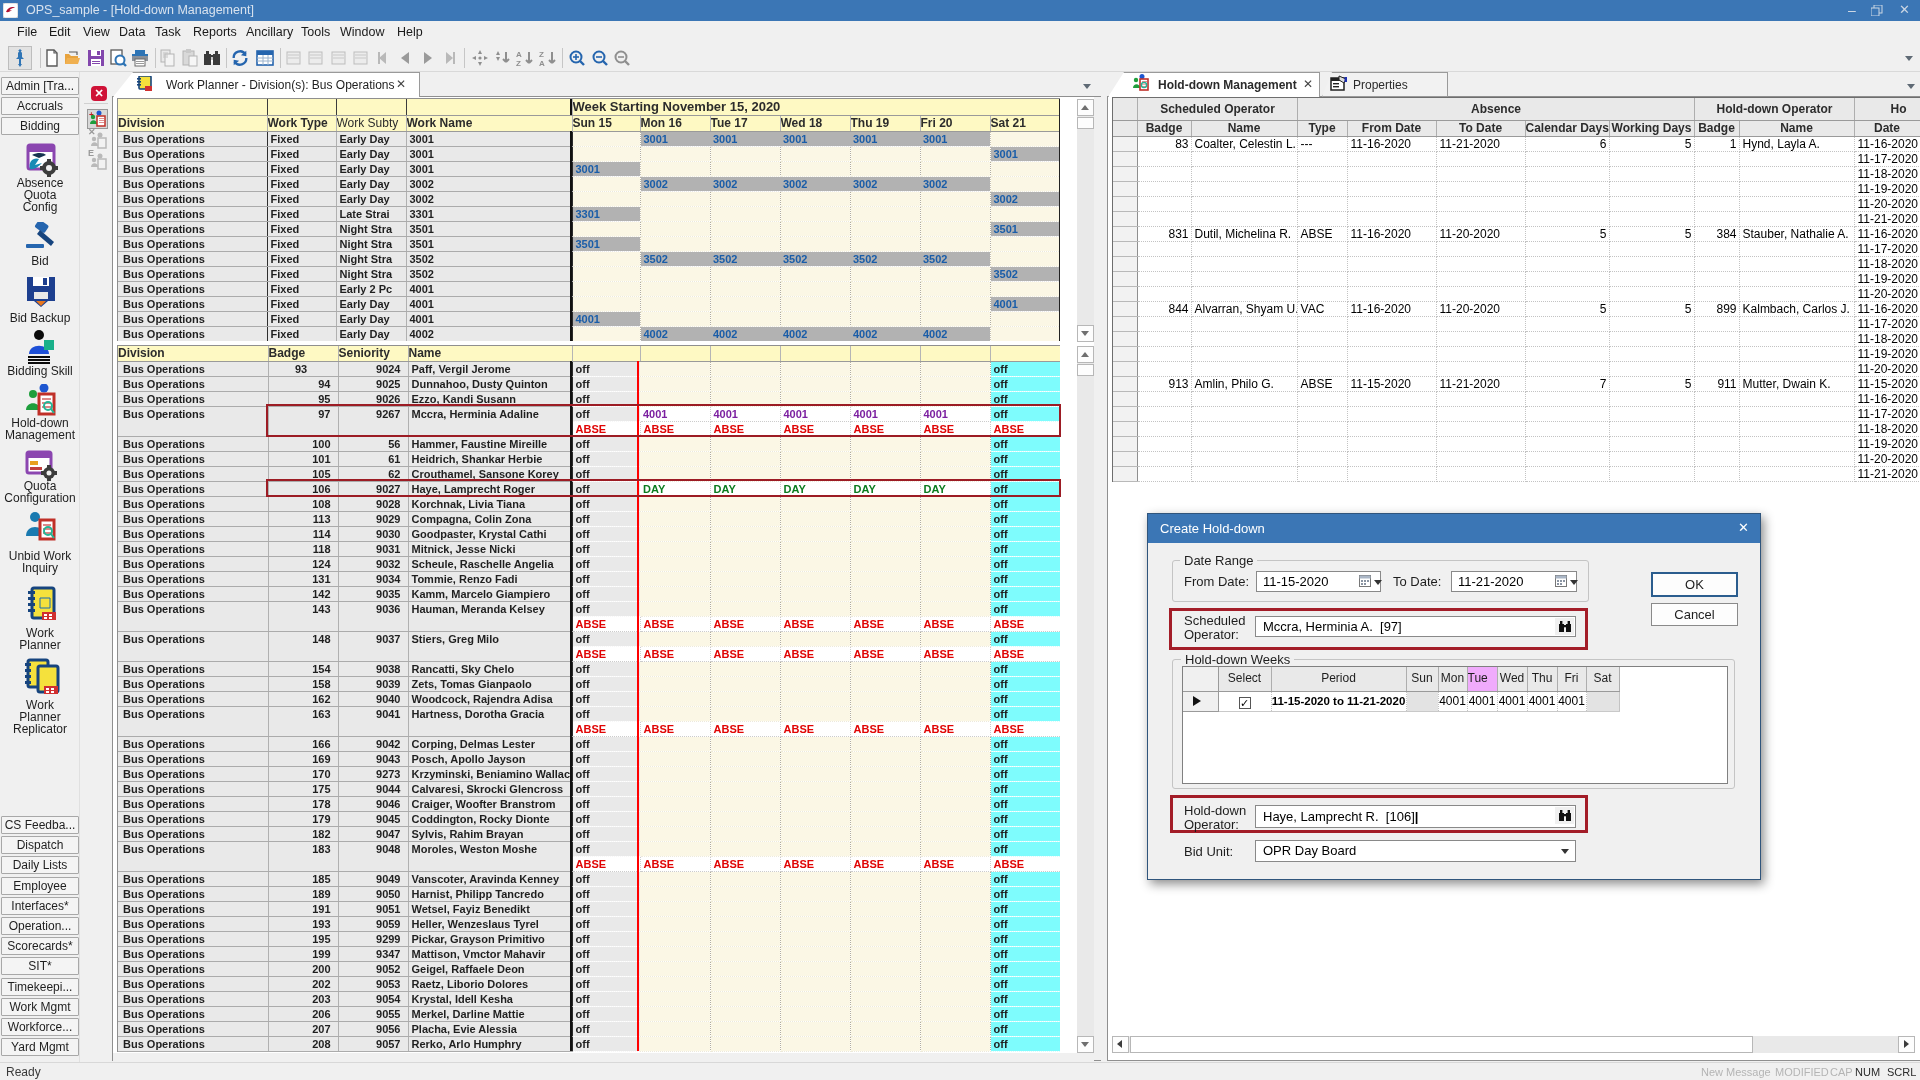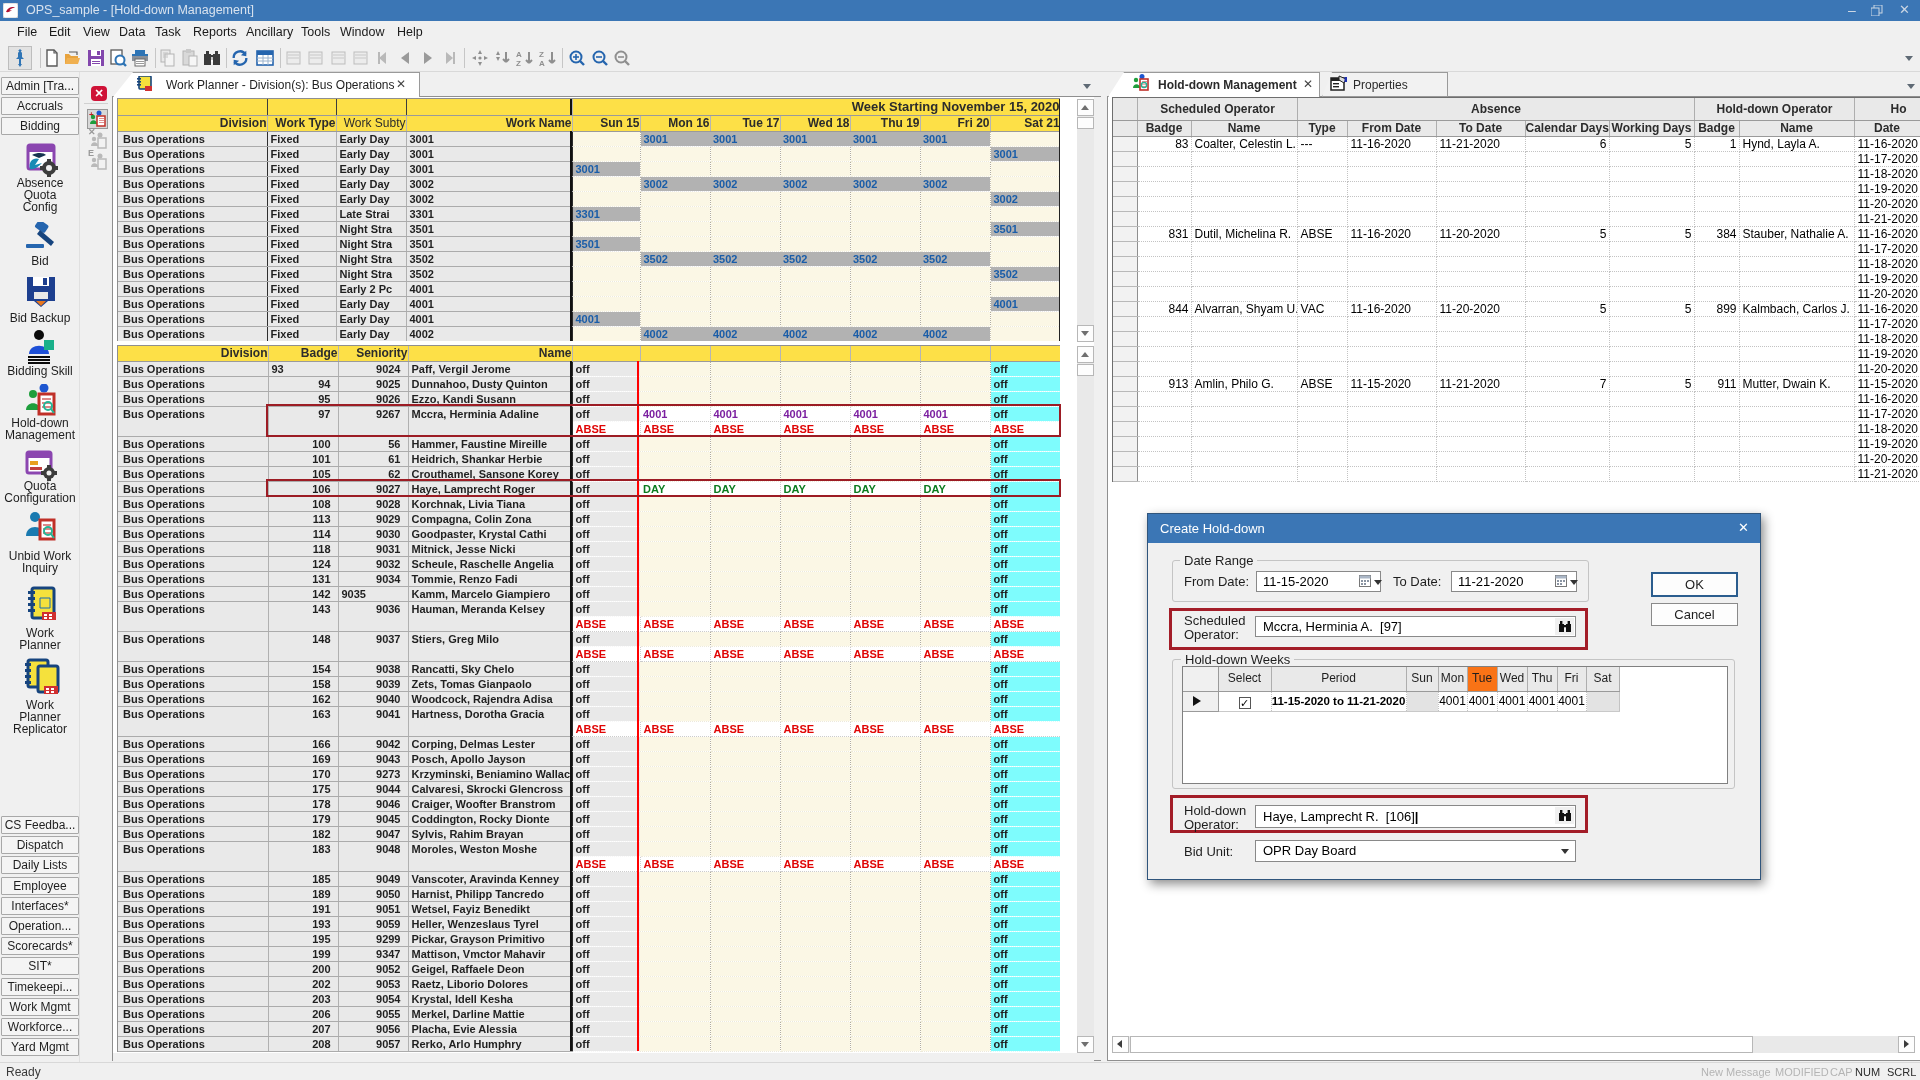--- a/index.html
+++ b/index.html
@@ -21,21 +21,21 @@
 
 .sbtn { position:absolute; left:1px; width:78px; height:18px; background:#f4f4f4;
   border:1px solid #a8a8a8; border-radius:1px; font-size:12px; color:#1e1e1e;
   text-align:center; line-height:16px; }
 .slab { position:absolute; left:0; width:80px; text-align:center; font-size:12px; color:#1e1e1e; }
 
 
 table { border-collapse:collapse; table-layout:fixed; }
 td { overflow:hidden; white-space:nowrap; }
 .t1 td, .t2 td { height:15px; font-size:11px; font-weight:bold; color:#1f1f1f; padding:0 0 0 3px; }
-.t1 .hd td, .t2 .hd td { background:#fde047; text-align:right; padding:0;
+.t1 .hd td, .t2 .hd td { background:#fef9c3; text-align:left; padding:0;
   border-right:1px solid #b5b5b5; border-bottom:1px solid #9a9a9a; font-size:12px; color:#2c2c2c; }
 .gcol { background:#e9e9e9; border-right:1px solid #b0b0b0; border-bottom:1px solid #ababab; }
 .cream{ background:#fbf7e5; border-right:1px dotted #b3ae9c; border-bottom:1px dotted #edeadb; }
 td.gbar { background:#b2b2b2; color:#1a5da8; border-bottom:1px dotted #e9e9e9; }
 td.gbar2{ background:#b2b2b2; color:#1a5da8; border-right:1px dotted #c9c3ae; border-bottom:1px dotted #e9e9e9;}
 .sun  { background:#e9e9e9; border-bottom:1px dotted #f7f7f7; }
 .sat  { background:#7efcfd; border-right:1px solid #00b5c0; border-bottom:1px dotted #d8fdfd; }
 .wht  { background:#ffffff; border-right:1px dotted #cccccc; border-bottom:1px dotted #cccccc; }
 td.abse { color:#e00404; }
 td.p4001{ color:#7b1fa0; }
@@ -694,21 +694,21 @@
             <td></td>
             <td></td>
             <td></td>
             <td></td>
             <td></td>
             <td></td>
             <td></td>
           </tr>
           <tr style="height:15px">
             <td class="gcol" style="padding-left:5px">Bus Operations</td>
-            <td class="gcol" style="text-align:left;padding-right:7px">93</td>
+            <td class="gcol" style="text-align:center;padding-right:7px">93</td>
             <td class="gcol" style="text-align:right;padding-right:7px">9024</td>
             <td class="gcol" style="border-right:1px solid #2a2a2a">Paff, Vergil Jerome</td>
             <td class="sun">off</td>
             <td class="cream"></td>
             <td class="cream"></td>
             <td class="cream"></td>
             <td class="cream"></td>
             <td class="cream"></td>
             <td class="sat">off</td>
           </tr>
@@ -890,21 +890,21 @@
             <td class="cream"></td>
             <td class="cream"></td>
             <td class="cream"></td>
             <td class="cream"></td>
             <td class="cream"></td>
             <td class="sat">off</td>
           </tr>
           <tr style="height:15px">
             <td class="gcol" style="padding-left:5px">Bus Operations</td>
             <td class="gcol" style="text-align:right;padding-right:7px">142</td>
-            <td class="gcol" style="padding-right:7px">9035</td>
+            <td class="gcol" style="text-align:right;padding-right:7px">9035</td>
             <td class="gcol" style="border-right:1px solid #2a2a2a">Kamm, Marcelo Giampiero</td>
             <td class="sun">off</td>
             <td class="cream"></td>
             <td class="cream"></td>
             <td class="cream"></td>
             <td class="cream"></td>
             <td class="cream"></td>
             <td class="sat">off</td>
           </tr>
           <tr style="height:15px">
@@ -1776,21 +1776,21 @@
             <col style="width:29px">
             <col style="width:33px">
           </colgroup>
           <tbody>
             <tr style="height:24px">
               <td style="background:#f0f0f0;border-right:1px solid #9a9a9a;border-bottom:1px solid #9a9a9a"></td>
               <td style="background:#e9e9e9;text-align:center;border-right:1px solid #aeaeae;border-bottom:1px solid #9a9a9a;color:#1e1e1e">Select</td>
               <td style="background:#e9e9e9;text-align:center;border-right:1px solid #aeaeae;border-bottom:1px solid #9a9a9a;color:#1e1e1e">Period</td>
               <td style="background:#e9e9e9;text-align:center;border-right:1px solid #aeaeae;border-bottom:1px solid #9a9a9a;color:#1e1e1e">Sun</td>
               <td style="background:#e9e9e9;text-align:center;border-right:1px solid #aeaeae;border-bottom:1px solid #9a9a9a;color:#1e1e1e">Mon</td>
-              <td style="background:#f97316;text-align:center;border-right:1px solid #aeaeae;border-bottom:1px solid #9a9a9a;color:#1e1e1e">Tue</td>
+              <td style="background:#f0abfc;border-right:1px solid #aeaeae;border-bottom:1px solid #9a9a9a;color:#1e1e1e">Tue</td>
               <td style="background:#e9e9e9;text-align:center;border-right:1px solid #aeaeae;border-bottom:1px solid #9a9a9a;color:#1e1e1e">Wed</td>
               <td style="background:#e9e9e9;text-align:center;border-right:1px solid #aeaeae;border-bottom:1px solid #9a9a9a;color:#1e1e1e">Thu</td>
               <td style="background:#e9e9e9;text-align:center;border-right:1px solid #aeaeae;border-bottom:1px solid #9a9a9a;color:#1e1e1e">Fri</td>
               <td style="background:#e9e9e9;text-align:center;border-right:1px solid #aeaeae;border-bottom:1px solid #9a9a9a;color:#1e1e1e">Sat</td>
             </tr>
             <tr style="height:20px">
               <td style="background:#f0f0f0;border-right:1px solid #9a9a9a;border-bottom:1px solid #9a9a9a">
                 <div class="arr" style="position:relative;left:10px;top:0;border-top:5px solid transparent;border-bottom:5px solid transparent;border-left:8px solid #111"></div>
               </td>
               <td style="text-align:center;border-right:1px dotted #c3c3c3;border-bottom:1px solid #c9c9c9"><span style="display:inline-block;width:12px;height:12px;border:1px solid #555;background:#fff;line-height:11px;font-size:11px;vertical-align:-2px">✓</span></td>

